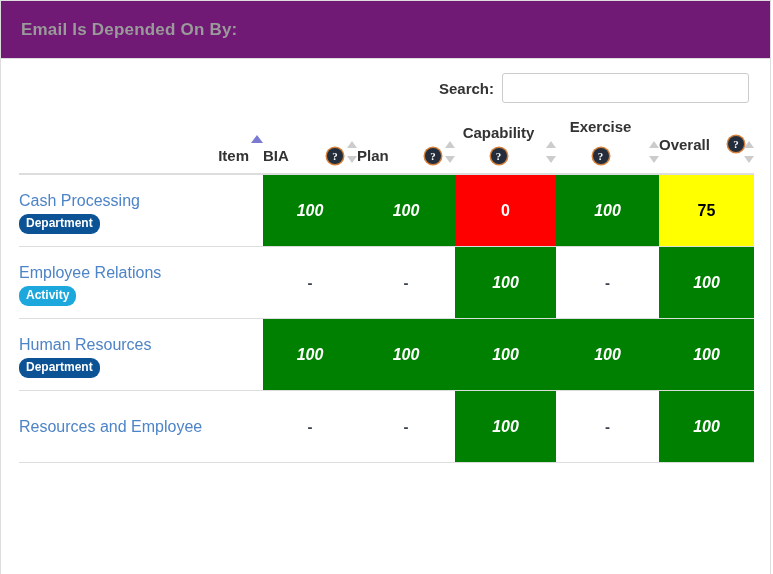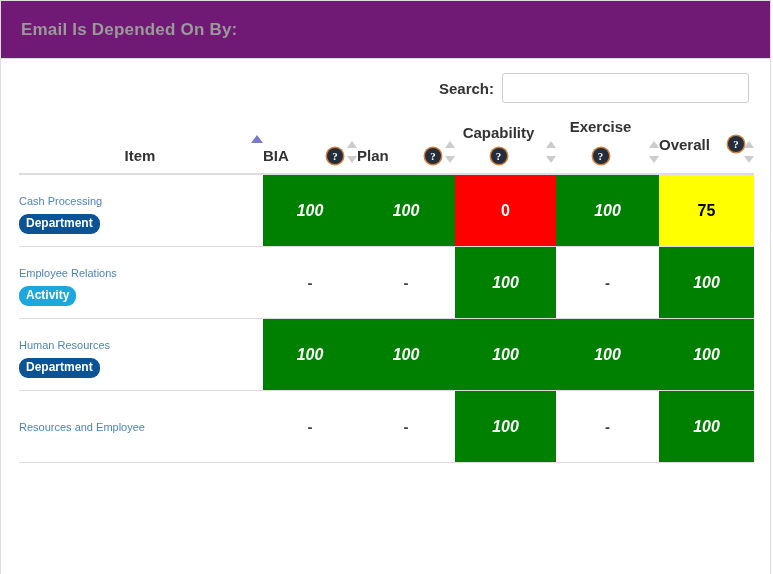--- a/index.html
+++ b/index.html
@@ -89,21 +89,21 @@
   .th-inner {
     display: flex;
     align-items: flex-end;
     justify-content: space-between;
     gap: 5px;
     padding-right: 14px;
     position: relative;
     min-height: 42px;
   }
   .th-inner.left {
-    justify-content: center;
+    justify-content: flex-end;
     padding-left: 12px;
   }
   .th-text {
     font-size: 15px;
     font-weight: bold;
     color: #333333;
     line-height: 19px;
     text-align: center;
   }
   .th-text.wrapped {
@@ -168,21 +168,21 @@
     padding: 0;
     height: 71px;
     vertical-align: middle;
   }
   td.item-cell {
     padding: 10px 6px 10px 12px;
     vertical-align: middle;
     background: #ffffff;
   }
   .item-link {
-    font-size: 11px;
+    font-size: 16px;
     color: #4d83c7;
     text-decoration: none;
     line-height: 26px;
     word-wrap: break-word;
   }
 
   .badge {
     display: inline-block;
     font-size: 12px;
     font-weight: bold;

